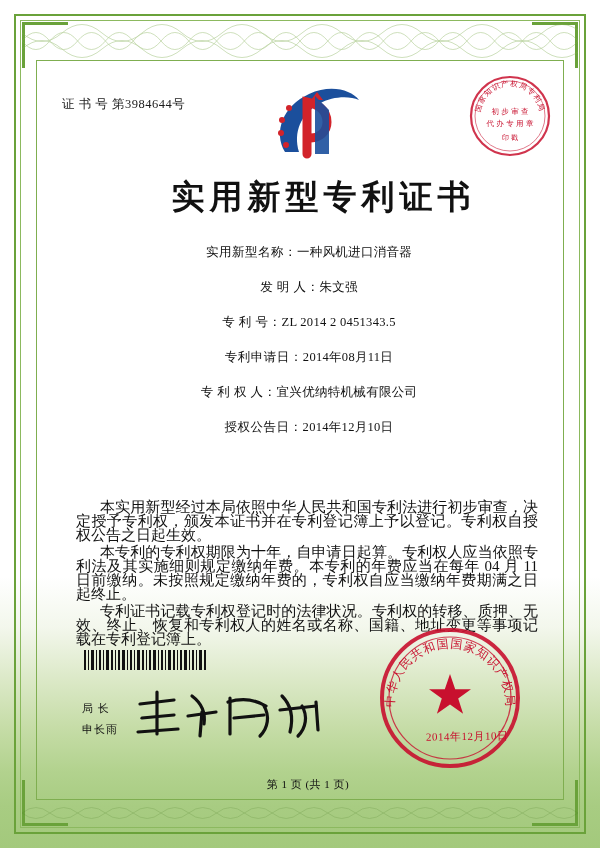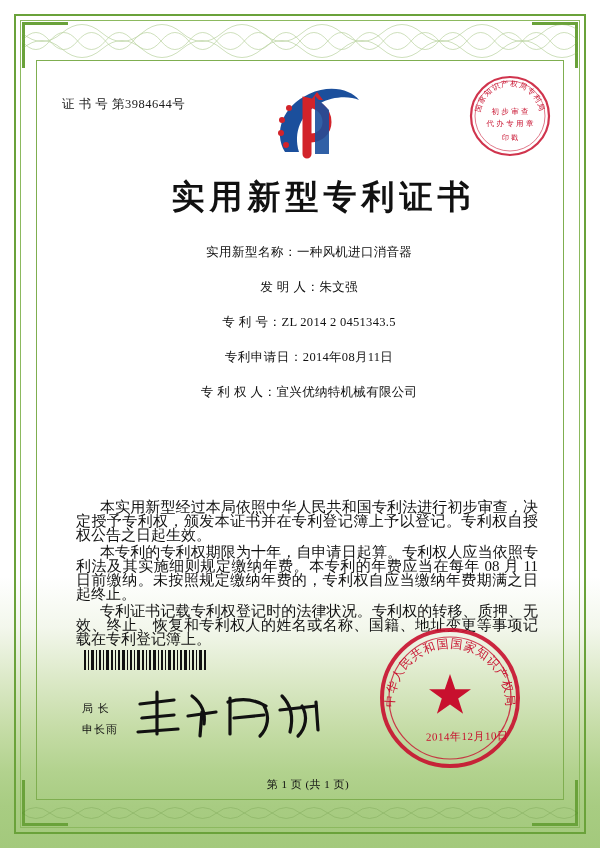--- a/index.html
+++ b/index.html
@@ -296,25 +296,28 @@
     </div>
     <div class="field-row">
       <span class="field-label">专 利 号：</span><span class="field-value">ZL 2014 2 0451343.5</span>
     </div>
     <div class="field-row">
       <span class="field-label">专利申请日：</span><span class="field-value">2014年08月11日</span>
     </div>
     <div class="field-row">
       <span class="field-label">专 利 权 人：</span><span class="field-value">宜兴优纳特机械有限公司</span>
     </div>
+    <div class="field-row">
+      <span class="field-label">授权公告日：</span><span class="field-value">2014年12月10日</span>
+    </div>
   </div>
 
   <div class="paragraphs">
     <p>本实用新型经过本局依照中华人民共和国专利法进行初步审查，决定授予专利权，颁发本证书并在专利登记簿上予以登记。专利权自授权公告之日起生效。</p>
-    <p>本专利的专利权期限为十年，自申请日起算。专利权人应当依照专利法及其实施细则规定缴纳年费。本专利的年费应当在每年 08 月 11 日前缴纳。未按照规定缴纳年费的，专利权自应当缴纳年费期满之日起终止。</p>
+    <p>本专利的专利权期限为十年，自申请日起算。专利权人应当依照专利法及其实施细则规定缴纳年费。本专利的年费应当在每年 04 月 11 日前缴纳。未按照规定缴纳年费的，专利权自应当缴纳年费期满之日起终止。</p>
     <p>专利证书记载专利权登记时的法律状况。专利权的转移、质押、无效、终止、恢复和专利权人的姓名或名称、国籍、地址变更等事项记载在专利登记簿上。</p>
   </div>
 
   <svg class="barcode" viewBox="0 0 122 20" preserveAspectRatio="none">
     <g fill="#111">
       <rect x="0" y="0" width="2" height="20"></rect>
         <rect x="4" y="0" width="1" height="20"></rect>
       <rect x="7" y="0" width="3" height="20"></rect>
         <rect x="12" y="0" width="1" height="20"></rect>
       <rect x="15" y="0" width="2" height="20"></rect>

